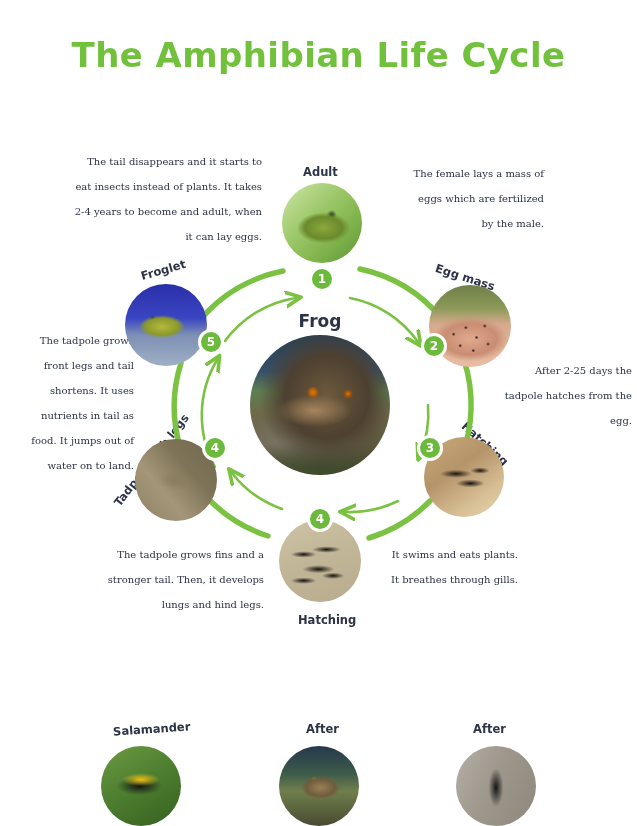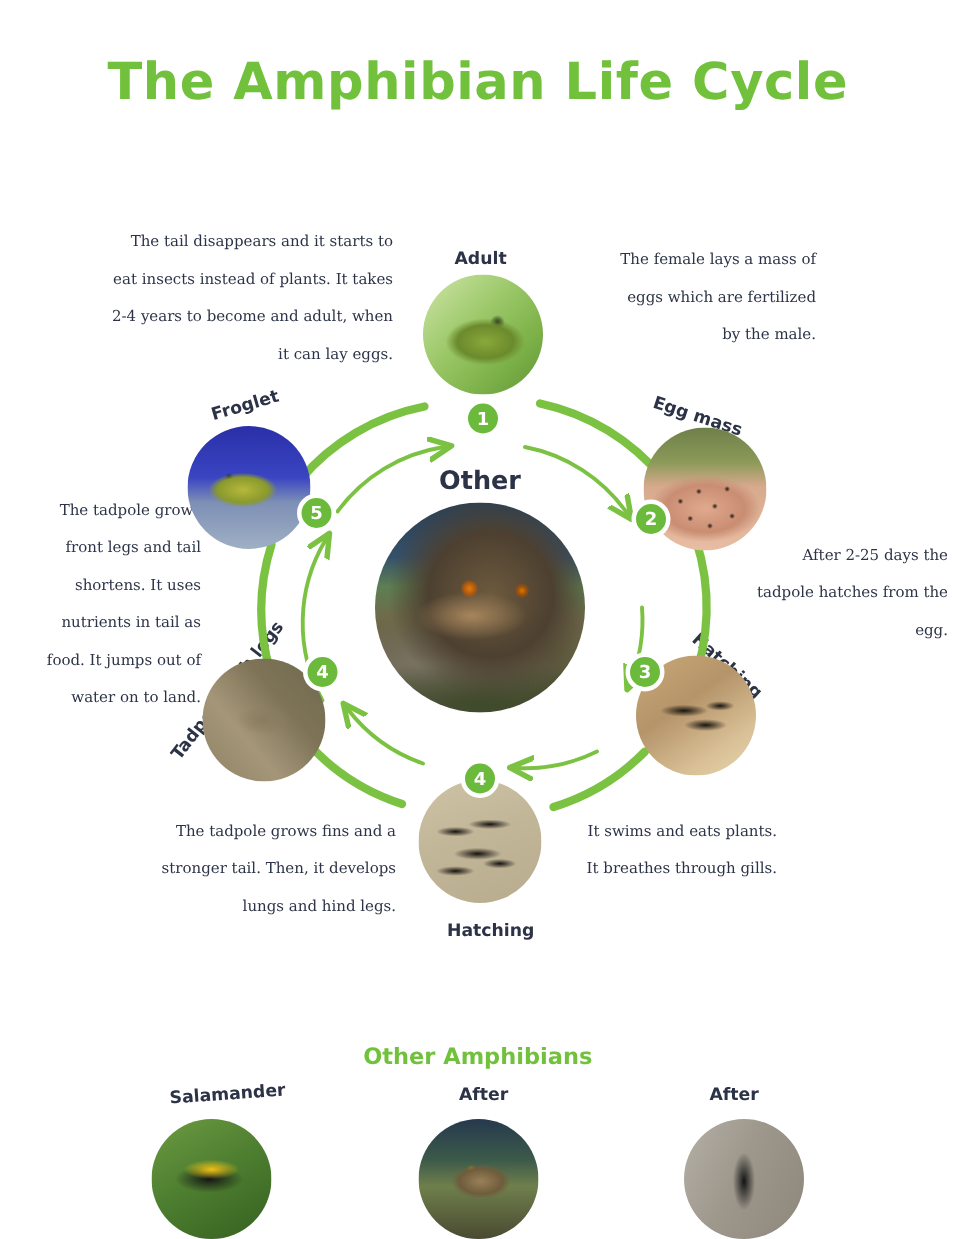--- a/index.html
+++ b/index.html
@@ -118,21 +118,21 @@
               background:
                 radial-gradient(ellipse 60px 26px at 46% 54%, #a6855c 0%, rgba(166,133,92,0) 62%),
                 radial-gradient(circle at 55% 44%, #6d5a3e 0%, #4d4030 38%, rgba(77,64,48,0) 62%),
                 radial-gradient(ellipse 130px 40px at 50% 96%, #3f4a2c 0%, rgba(63,74,44,0) 75%),
                 radial-gradient(ellipse 120px 46px at 28% 78%, #7d7668 0%, rgba(125,118,104,0) 70%),
                 linear-gradient(#2a3f53 0%, #35506a 26%, #5d7f53 40%, #6f6a4a 55%, #4d4a34 100%);">
     <div class="inner" style="background:
             radial-gradient(circle 6px at 45% 41%, #e07b16 0%, #b35a08 60%, rgba(0,0,0,0) 100%),
             radial-gradient(circle 5px at 70% 42%, #d8760f 0%, #9b4f06 60%, rgba(0,0,0,0) 100%);"></div>
   </div>
-  <div id="center-title" style="left:240px;top:296px;">Other</div>
+  <div id="center-title" style="left:240px;top:296px;">Frog</div>
 
   <div class="photo" style="left:282px;top:168px;width:80px;height:80px;z-index:5;
               background:
                 radial-gradient(ellipse 34px 20px at 52% 56%, #8aa83a 0%, #6b8a2c 55%, rgba(107,138,44,0) 78%),
                 radial-gradient(circle 5px at 62% 40%, #1d2413 0%, rgba(29,36,19,0) 100%),
                 linear-gradient(135deg, #cfe6a8 0%, #9dc96b 40%, #7fb24a 70%, #5f9637 100%);"></div>
   <div class="slabel" style="left:303px;top:150px;">Adult</div>
   <div class="badge" style="left:309px;top:251px;">1</div>
 
   <div class="photo" style="left:429px;top:270px;width:82px;height:82px;z-index:5;
@@ -177,21 +177,20 @@
   <div class="badge" style="left:202px;top:420px;">4</div>
 
   <div class="photo" style="left:125px;top:269px;width:82px;height:82px;z-index:5;
               background:
                 radial-gradient(ellipse 28px 14px at 45% 52%, #b6b83c 0%, #8a9a2c 60%, rgba(138,154,44,0) 82%),
                 radial-gradient(circle 3px at 34% 42%, #111 0%, rgba(0,0,0,0) 100%),
                 linear-gradient(#2a2fa8 0%, #3a45c2 42%, #7d8fb5 62%, #9fb0c4 100%);"></div>
   <div class="slabel curve" style="left:143px;top:254px;transform:rotate(-16deg);transform-origin:left bottom;">Froglet</div>
   <div class="badge" style="left:198px;top:314px;">5</div>
 
-  <div id="other-title">Other Amphibians</div>
 
   <div class="photo" style="left:101px;top:731px;width:80px;height:80px;
               background:
                 radial-gradient(ellipse 26px 9px at 50% 42%, #f2c014 0%, rgba(242,192,20,0) 72%),
                 radial-gradient(ellipse 30px 12px at 48% 50%, #151515 0%, rgba(21,21,21,0) 76%),
                 linear-gradient(150deg, #6d9a42 0%, #4f8031 45%, #35601f 100%);"></div>
   <div class="oth-label" style="left:113px;top:707px;transform:rotate(-4deg);">Salamander</div>
 
   <div class="photo" style="left:279px;top:731px;width:80px;height:80px;
               background:

